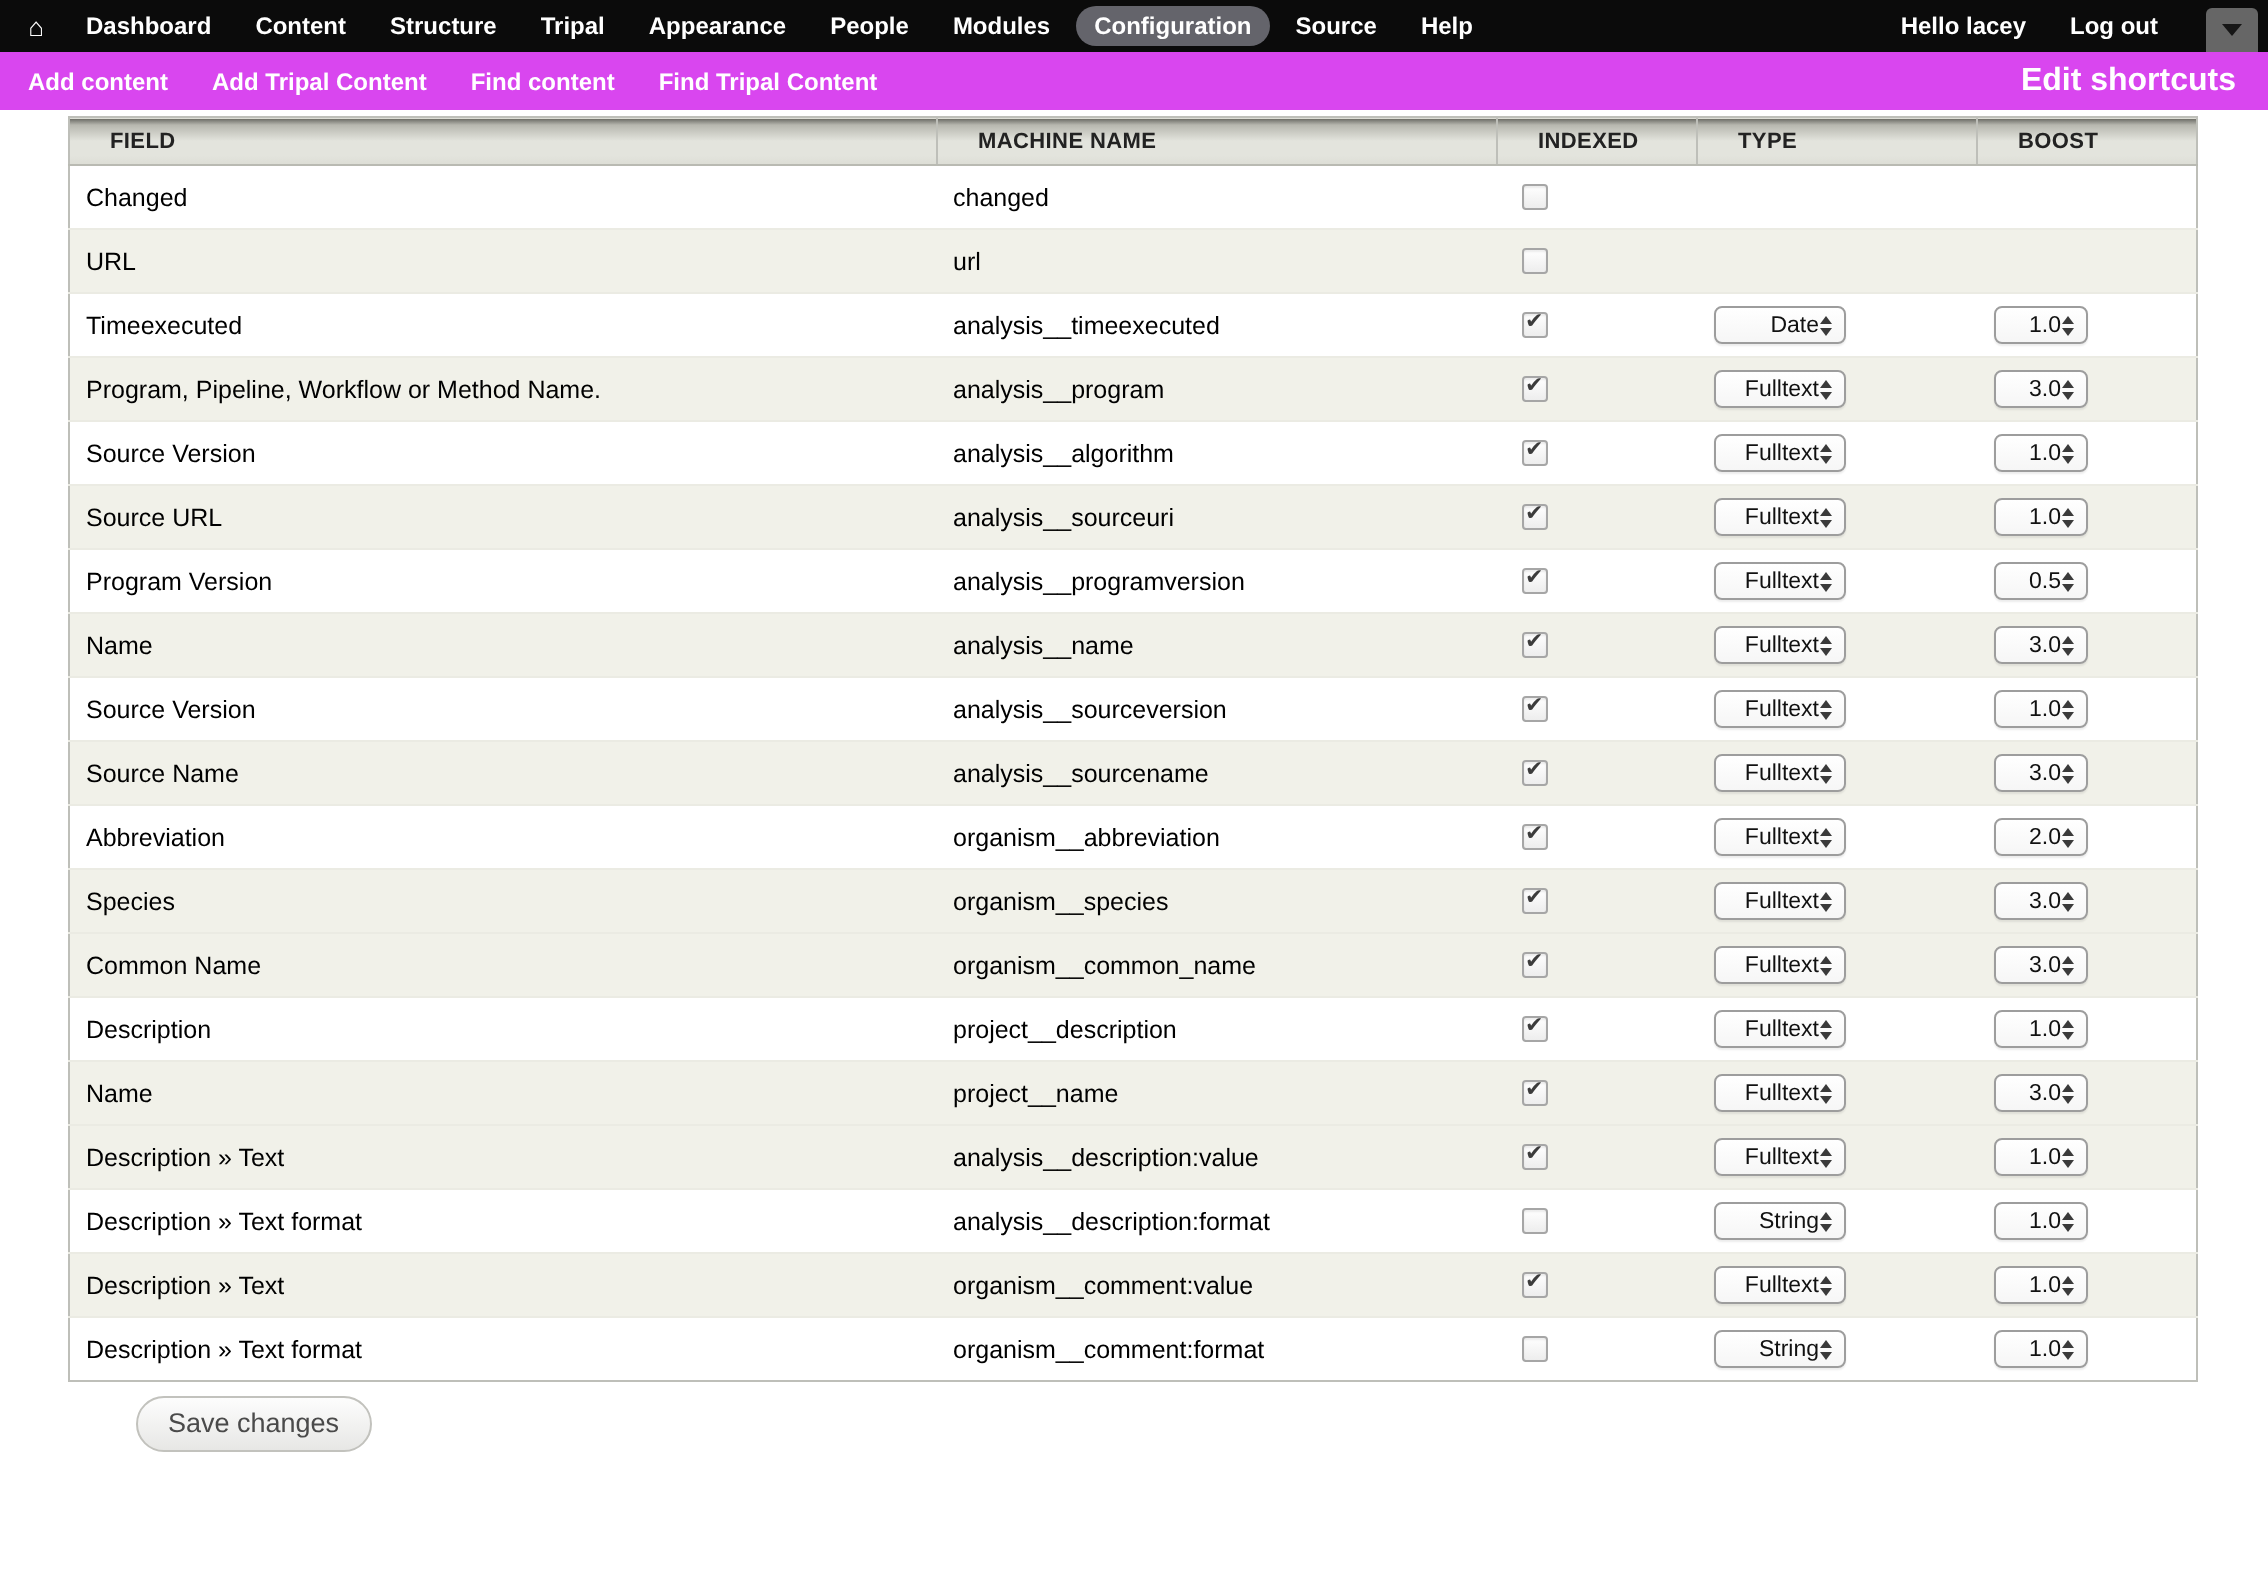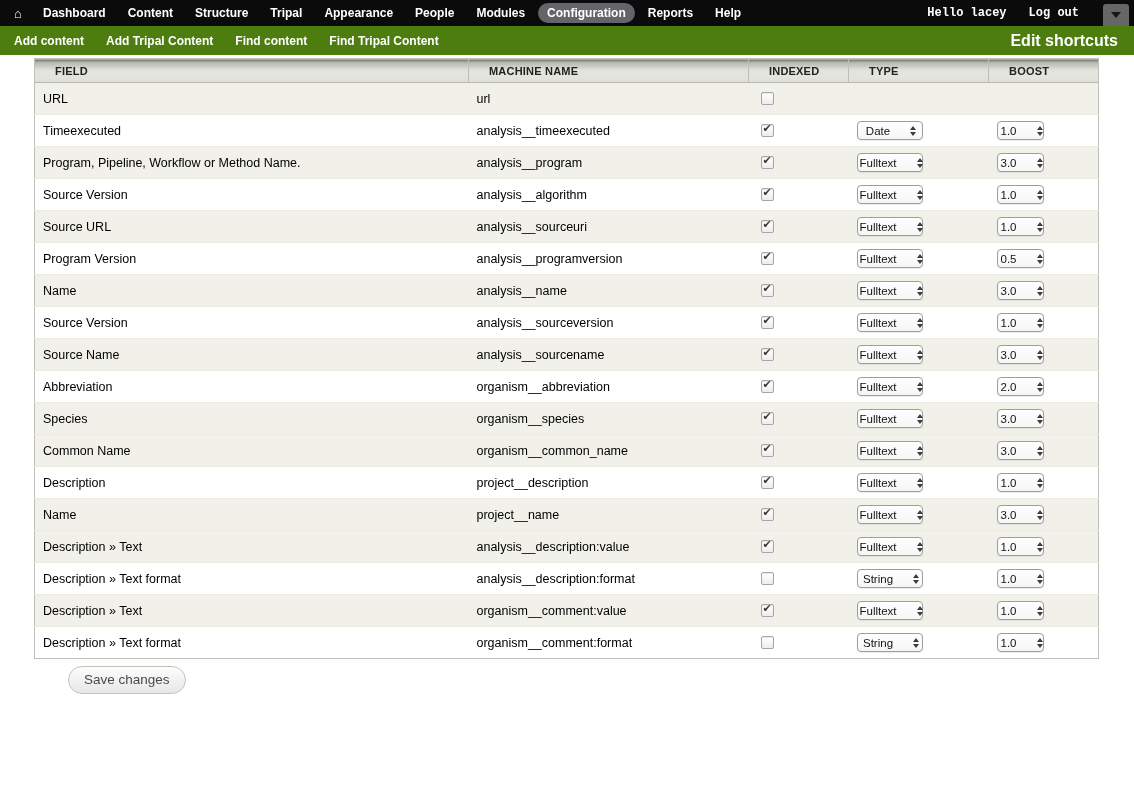--- a/index.html
+++ b/index.html
@@ -39,21 +39,21 @@
     cursor: pointer;
     white-space: nowrap;
   }
   .toolbar-item.active { background: #64646b; }
   .toolbar-right {
     margin-left: auto;
     display: flex;
     align-items: center;
     padding-right: 40px;
   }
-  .toolbar-right .toolbar-item { font-weight: bold; font-family: Liberation Mono, monospace; }
+  .toolbar-right .toolbar-item { font-weight: bold; }
   .toolbar-toggle {
     position: absolute;
     top: 4px;
     right: 5px;
     width: 26px;
     height: 22px;
     background: #666;
     border-radius: 3px 3px 0 0;
     display: flex;
     align-items: center;
@@ -64,21 +64,21 @@
   .toolbar-toggle .tri-down {
     width: 0; height: 0;
     border-left: 5px solid transparent;
     border-right: 5px solid transparent;
     border-top: 6px solid #161616;
   }
 
   
   .shortcut-bar {
     height: 29px;
-    background: #4d7c0f;
+    background: #d946ef;
     display: flex;
     align-items: center;
     padding: 0 14px;
   }
   .shortcut-item {
     color: #fff;
     font-size: 12px;
     font-weight: bold;
     margin-right: 22px;
     cursor: pointer;
@@ -152,31 +152,30 @@
     border-color: #c9c9c9;
     background: #f1f1f1;
     cursor: default;
   }
   .mac-checkbox.disabled .check { color: #b4b4b4; }
 
   
   .mac-select {
     display: inline-flex;
     align-items: center;
-    justify-content: center;
+    justify-content: flex-end;
     height: 19px;
     border: 1px solid #9d9d9d;
     border-radius: 4px;
     background: linear-gradient(#ffffff, #f6f6f6);
     box-shadow: 0 1px 1px rgba(0,0,0,0.08);
     font-size: 11.5px;
     color: #111;
     padding: 0 6px 0 9px;
     cursor: pointer;
-    gap: 20px;
   }
   .mac-select.type-w  { width: 66px; }
   .mac-select.boost-w { width: 47px; }
   .mac-select.disabled {
     background: #e9e9e9;
     border-color: #bdbdbd;
     color: #8c8c8c;
     cursor: default;
   }
   .stepper { display: flex; flex-direction: column; align-items: center; }
@@ -217,21 +216,21 @@
   <span class="home">⌂</span>
   <div class="toolbar-nav">
       <span class="toolbar-item">Dashboard</span>
       <span class="toolbar-item">Content</span>
       <span class="toolbar-item">Structure</span>
       <span class="toolbar-item">Tripal</span>
       <span class="toolbar-item">Appearance</span>
       <span class="toolbar-item">People</span>
       <span class="toolbar-item">Modules</span>
       <span class="toolbar-item active">Configuration</span>
-      <span class="toolbar-item">Reports</span>
+      <span class="toolbar-item">Source</span>
       <span class="toolbar-item">Help</span>
     </div>
   <div class="toolbar-right">
     <span class="toolbar-item">Hello lacey</span>
     <span class="toolbar-item">Log out</span>
   </div>
   <div class="toolbar-toggle">
     <span class="tri-down"></span>
   </div>
 </div>
@@ -258,20 +257,29 @@
     <thead>
       <tr>
         <th>FIELD</th>
         <th>MACHINE NAME</th>
         <th>INDEXED</th>
         <th>TYPE</th>
         <th>BOOST</th>
       </tr>
     </thead>
     <tbody>
+        <tr>
+          <td>Changed</td>
+          <td>changed</td>
+          <td>
+            <div class="mac-checkbox"></div>
+          </td>
+          <td></td>
+          <td></td>
+        </tr>
         <tr class="stripe">
           <td>URL</td>
           <td>url</td>
           <td>
             <div class="mac-checkbox"></div>
           </td>
           <td></td>
           <td></td>
         </tr>
         <tr>

